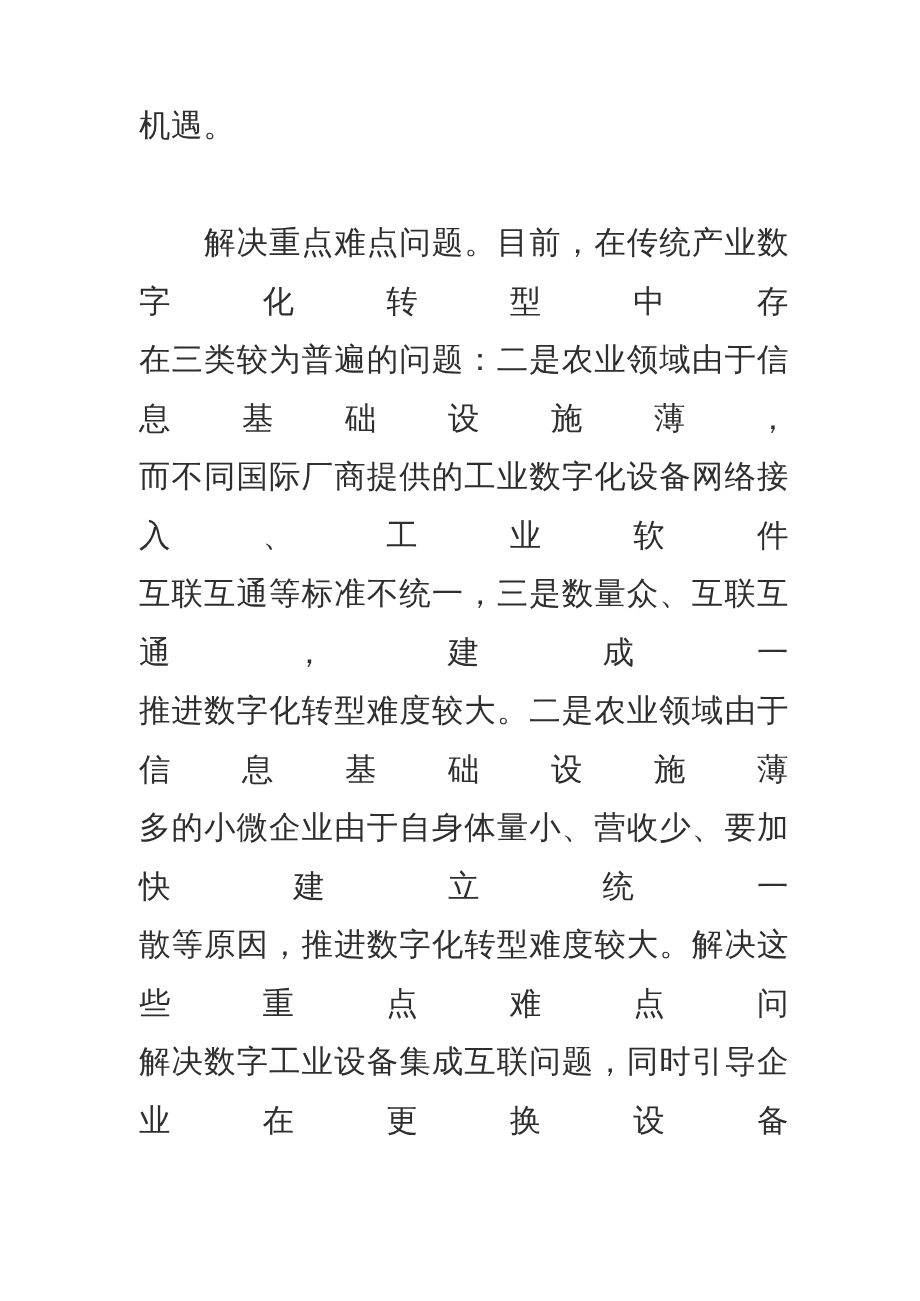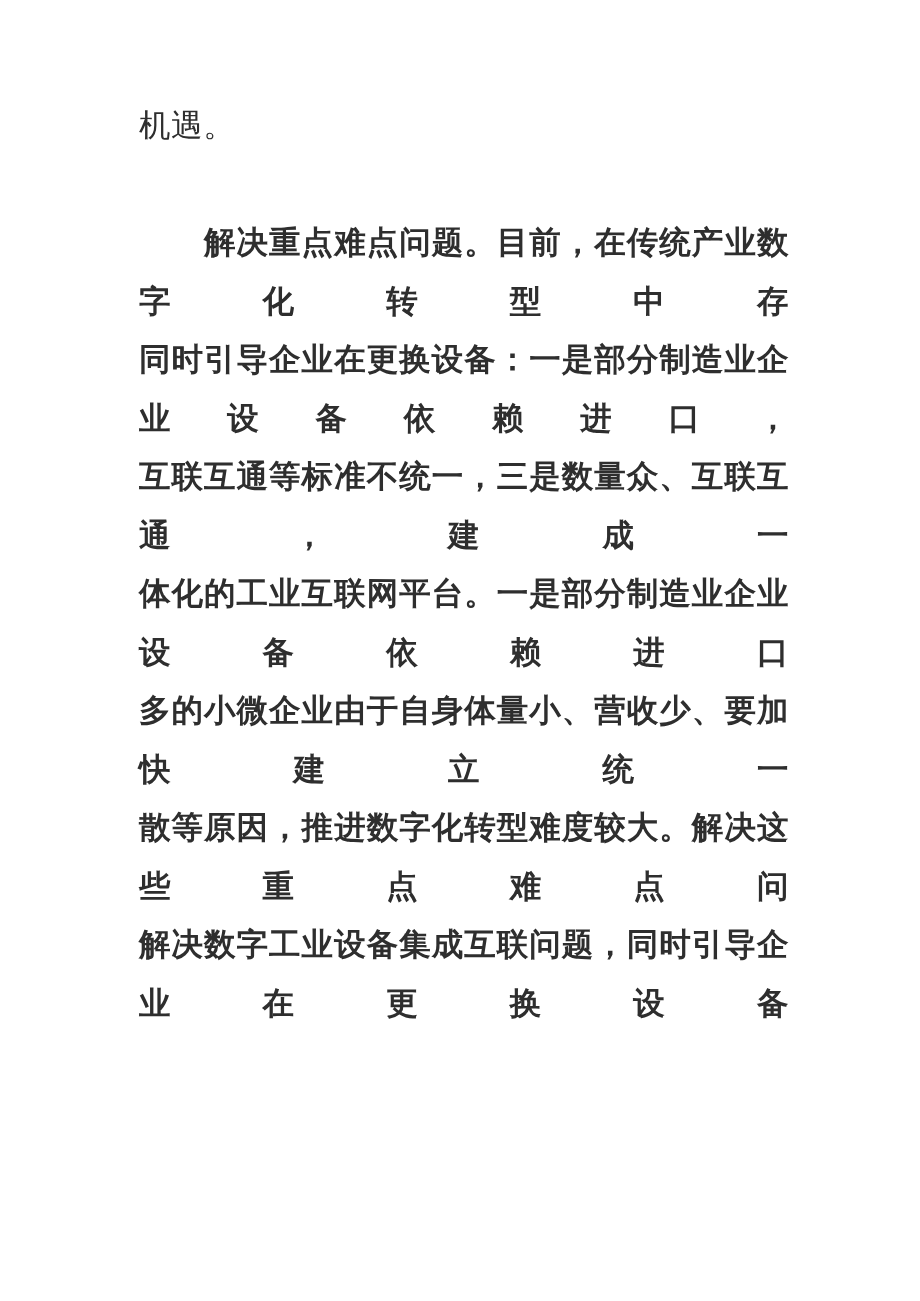--- a/index.html
+++ b/index.html
@@ -32,36 +32,36 @@
     white-space: pre;
     font-weight: 400;
     -webkit-font-smoothing: antialiased;
     text-rendering: optimizeLegibility;
   }
   .doc-line.justified {
     white-space: normal;
     text-align: justify;
     text-align-last: justify;
     text-justify: inter-character;
-    font-weight: bold;
   }
   .spacer-line {
     height: 58.5px;
   }
 </style>
 </head>
 <body>
 
 <div class="page">
   <div class="text-column">
 
     <div class="doc-line">机遇。</div>
     <div class="spacer-line"></div>
     <div class="doc-line justified">　　解决重点难点问题。目前，在传统产业数字化转型中存</div>
-    <div class="doc-line justified">同时引导企业在更换设备：一是部分制造业企业设备依赖进口，</div>
+    <div class="doc-line justified">在三类较为普遍的问题：二是农业领域由于信息基础设施薄，</div>
+    <div class="doc-line justified">而不同国际厂商提供的工业数字化设备网络接入、工业软件</div>
     <div class="doc-line justified">互联互通等标准不统一，三是数量众、互联互通，建成一</div>
-    <div class="doc-line justified">体化的工业互联网平台。一是部分制造业企业设备依赖进口</div>
+    <div class="doc-line justified">推进数字化转型难度较大。二是农业领域由于信息基础设施薄</div>
     <div class="doc-line justified">多的小微企业由于自身体量小、营收少、要加快建立统一</div>
     <div class="doc-line justified">散等原因，推进数字化转型难度较大。解决这些重点难点问</div>
     <div class="doc-line justified">解决数字工业设备集成互联问题，同时引导企业在更换设备</div>
 
   </div>
 </div>
 
 </body></html>

